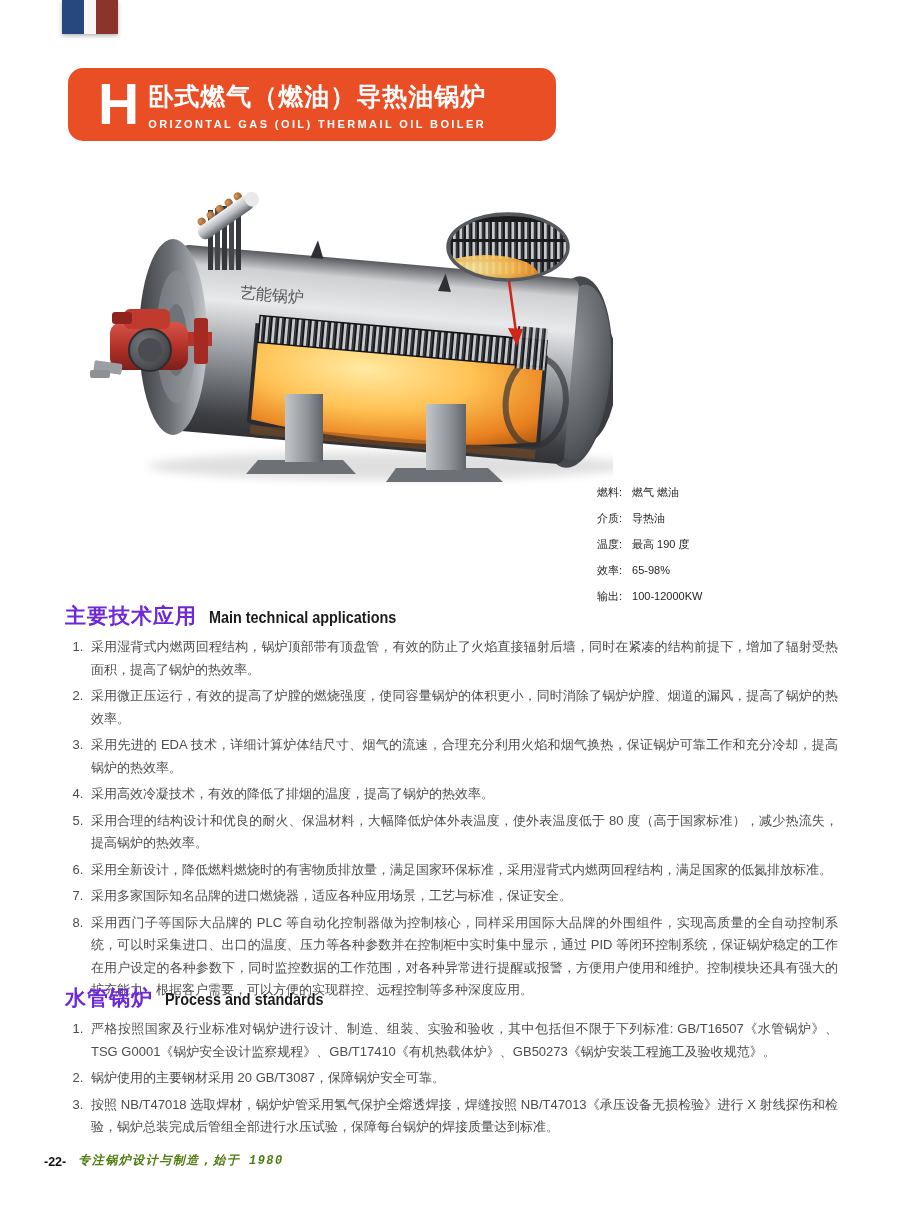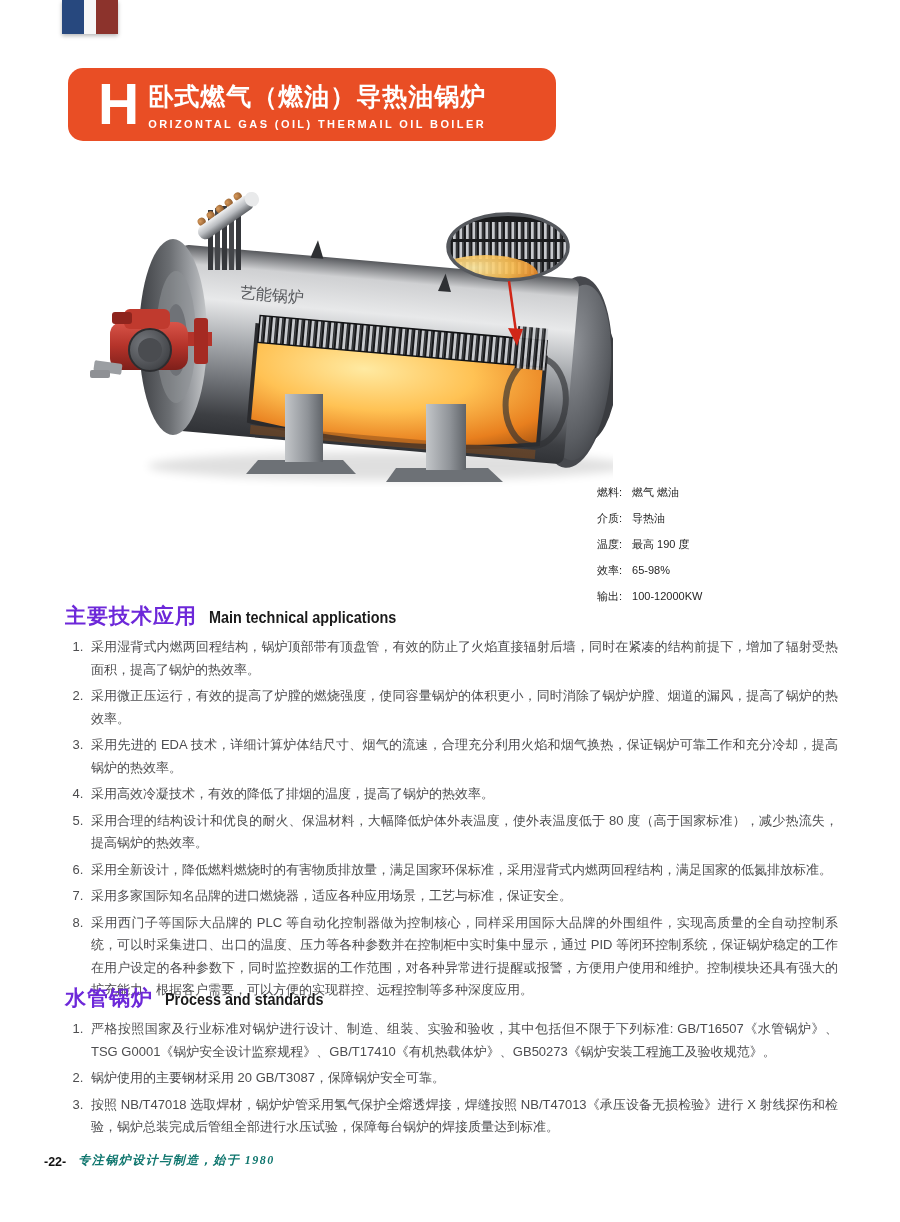--- a/index.html
+++ b/index.html
@@ -37,22 +37,22 @@
   .h-cn{font-size:21px;font-weight:700;color:#6d28d9;letter-spacing:1px;}
   .h-en{font-size:16px;font-weight:700;color:#1a1a1a;margin-left:12px;display:inline-block;
         transform:scaleX(.9);transform-origin:left;white-space:nowrap;}
   .sec ol{margin:6px 0 0;padding-left:22px;font-size:13px;line-height:22.5px;color:#4d4d4f;}
   .sec li{margin-bottom:4px;padding-left:4px;text-align:justify;}
   .sec li::marker{color:#4d4d4f;}
 
   
   .footer{position:absolute;left:44px;top:1152px;display:flex;align-items:flex-end;gap:12px;}
   .page-num{font-size:12.5px;font-weight:700;color:#111;}
-  .slogan{font-size:12px;font-weight:700;font-style:italic;letter-spacing:1.5px;color:#0f766e;
-          font-family:Liberation Serif, serif;}
+  .slogan{font-size:12px;font-weight:700;font-style:italic;letter-spacing:1.5px;color:#4d7c0f;
+          font-family:Liberation Mono, monospace;}
 </style>
 </head>
 <body>
 
 <div class="page">
 
   <div class="flag">
     <div class="b1"></div>
     <div class="b2"></div>
     <div class="b3"></div>

